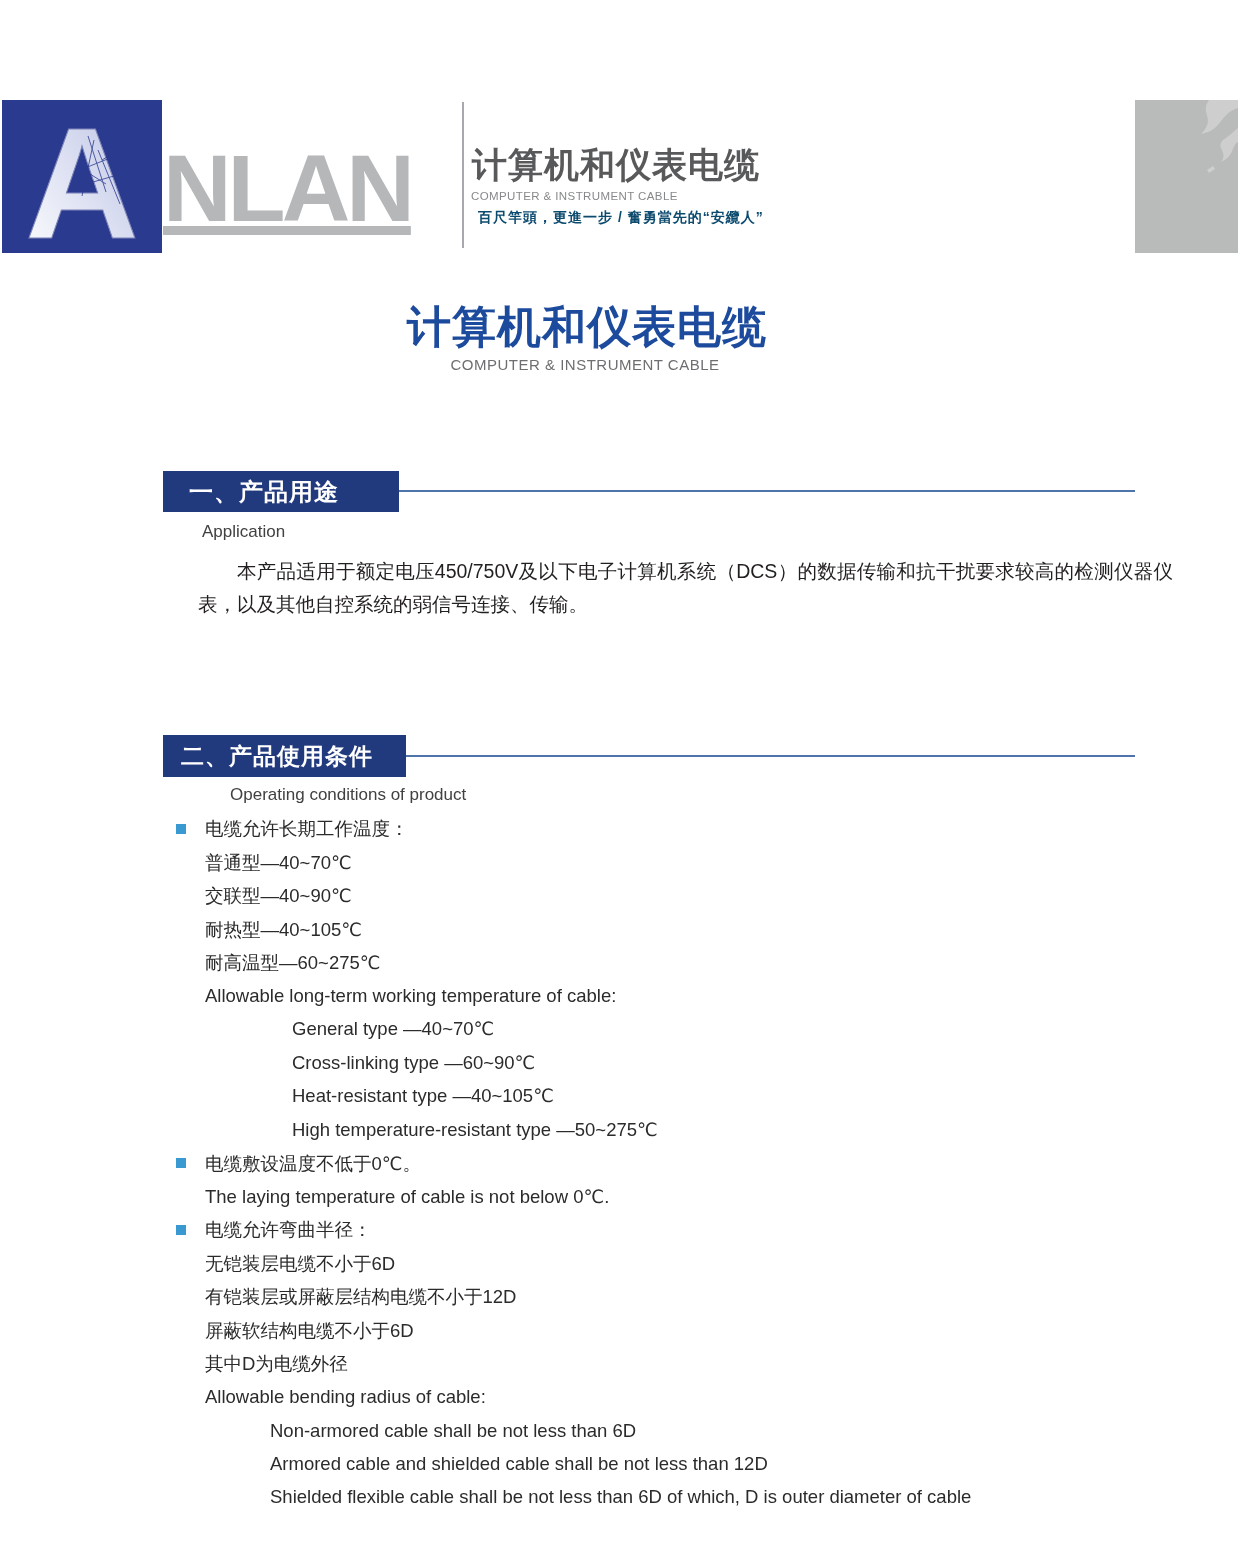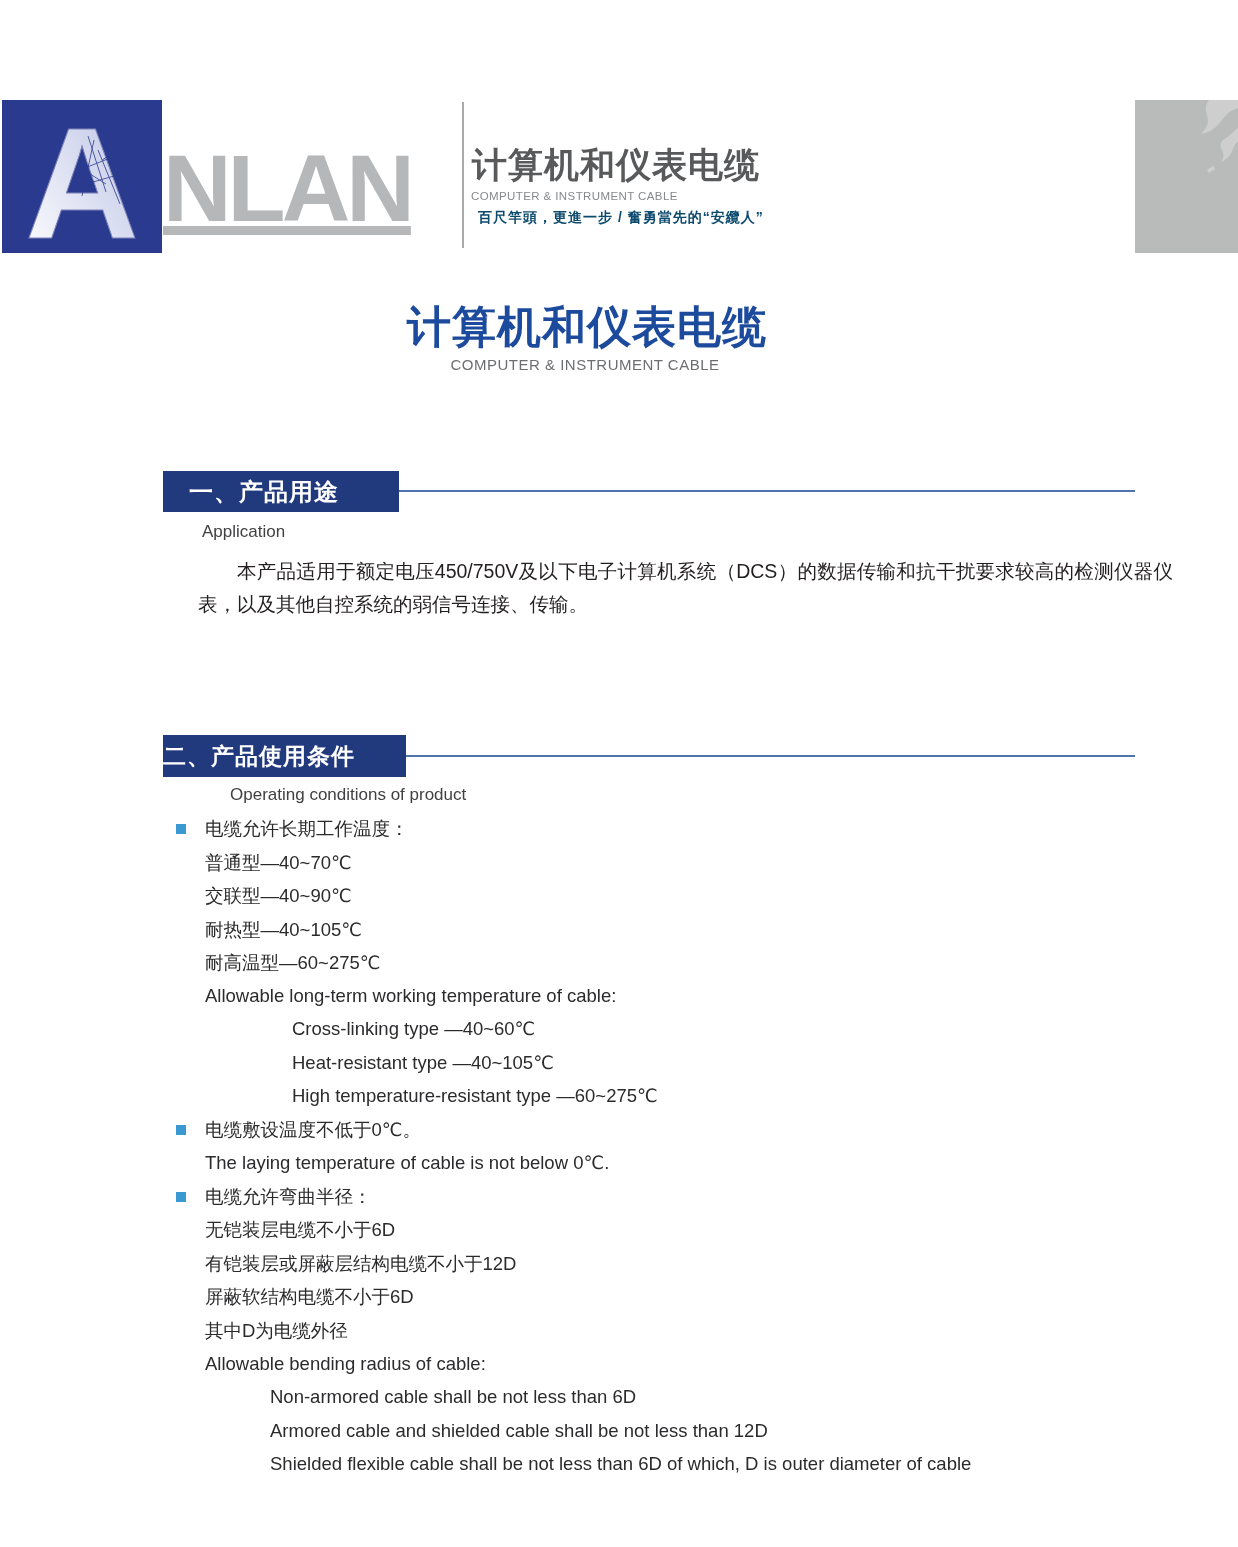--- a/index.html
+++ b/index.html
@@ -20,21 +20,21 @@
 
   
   .main-title { position:absolute; left:0; top:298px; width:1174px; text-align:center;
                 font-size:44px; font-weight:bold; color:#1c4a9c; letter-spacing:1px; }
   .main-subtitle { position:absolute; left:0; top:356px; width:1170px; text-align:center;
                    font-size:15px; color:#6d6e71; letter-spacing:.5px; }
 
   
   .sec-box { position:absolute; background:#21397d; color:#fff; font-weight:bold; letter-spacing:1px; }
   .sec-box.s1 { left:163px; top:471px; width:236px; height:41px; font-size:24px; line-height:41px; padding-left:26px; }
-  .sec-box.s2 { left:163px; top:735px; width:243px; height:42px; font-size:23px; line-height:42px; }
+  .sec-box.s2 { left:163px; top:735px; width:243px; height:42px; font-size:23px; line-height:42px; padding-left:18px; }
   .sec-line { position:absolute; height:2px; background:#4f74ac; }
   .sec-line.s1 { left:399px; top:490px; width:736px; }
   .sec-line.s2 { left:406px; top:755px; width:729px; }
   .sec-sub { position:absolute; font-size:17px; color:#414042; }
   .sec-sub.s1 { left:202px; top:522px; }
   .sec-sub.s2 { left:205px; top:785px;margin-left:25px; }
 
   
   .para { position:absolute; left:163px; width:975px; text-align:justify; text-indent:2em;margin-left:35px; }
   .para.cn { top:555px; font-size:19.5px; line-height:32.5px; color:#231f20; }
@@ -115,27 +115,30 @@
       <div class="li l1">
         <span>耐热型—40~105℃</span>
       </div>
       <div class="li l1">
         <span>耐高温型—60~275℃</span>
       </div>
       <div class="li l1">
         <span>Allowable long-term working temperature of cable:</span>
       </div>
       <div class="li l2">
-        <span>Cross-linking type —40~60℃</span>
+        <span>General type —40~70℃</span>
+      </div>
+      <div class="li l2">
+        <span>Cross-linking type —60~90℃</span>
       </div>
       <div class="li l2">
         <span>Heat-resistant type —40~105℃</span>
       </div>
       <div class="li l2">
-        <span>High temperature-resistant type —60~275℃</span>
+        <span>High temperature-resistant type —50~275℃</span>
       </div>
       <div class="li bullet">
         <span class="sq"></span>
         <span>电缆敷设温度不低于0℃。</span>
       </div>
       <div class="li l1">
         <span>The laying temperature of cable is not below 0℃.</span>
       </div>
       <div class="li bullet">
         <span class="sq"></span>

